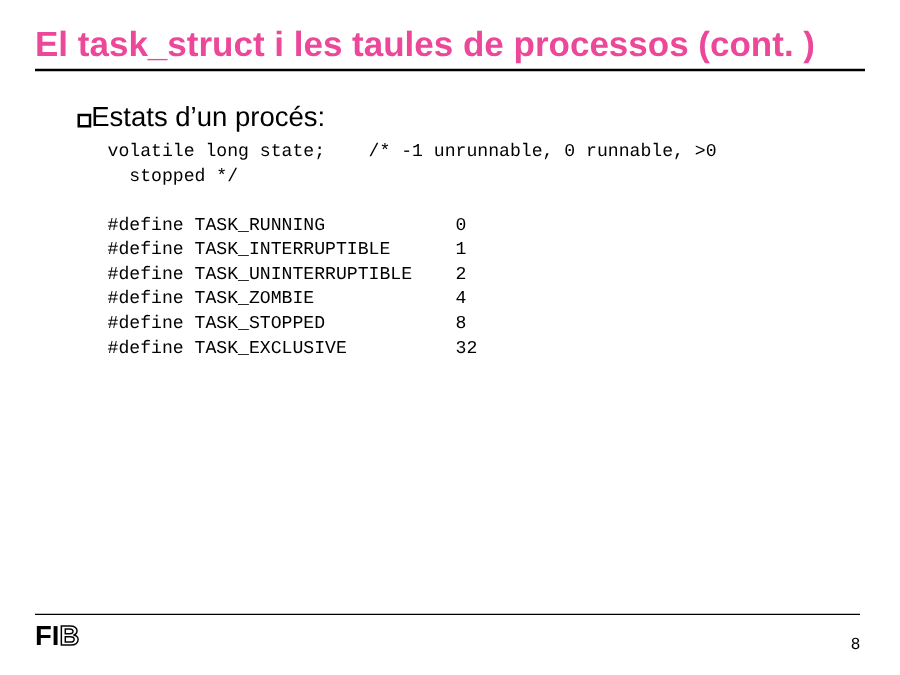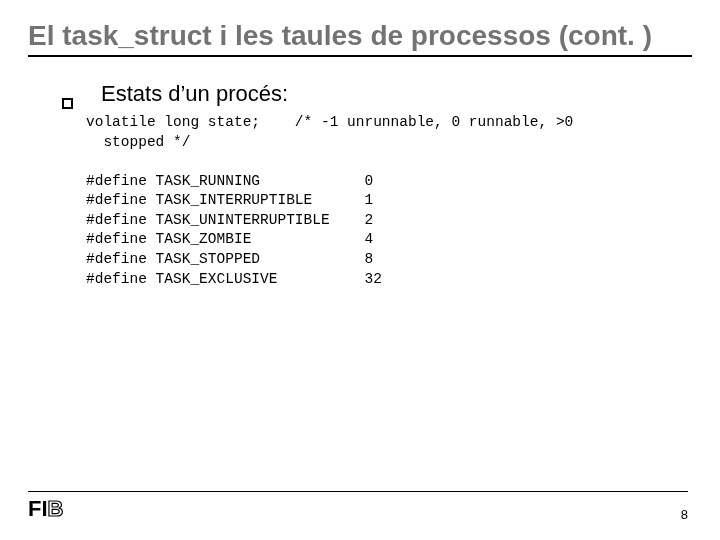--- a/index.html
+++ b/index.html
@@ -13,36 +13,36 @@
   }
   .slide {
     width: 100%;
     height: 100%;
     padding: 18px 28px 24px 28px;
     position: relative;
   }
   .title {
     font-size: 28px;
     font-weight: bold;
-    color: #737373;
+    color: #ec4899;
     line-height: 1.25;
     margin-bottom: 2px;
   }
   .title-rule {
     border: none;
     border-top: 2px solid #000;
     margin: 2px 0 24px 0;
   }
   .content {
     padding-left: 34px;
   }
   .bullet-row {
     display: flex;
-    align-items: flex-end;
-    gap: 28px;
+    align-items: center;
+    gap: 0;
     margin-bottom: 6px;
   }
   .bullet-square {
     display: inline-block;
     width: 11px;
     height: 11px;
     border: 2px solid #000;
     background: #fff;
     flex: 0 0 auto;
     position: relative;

